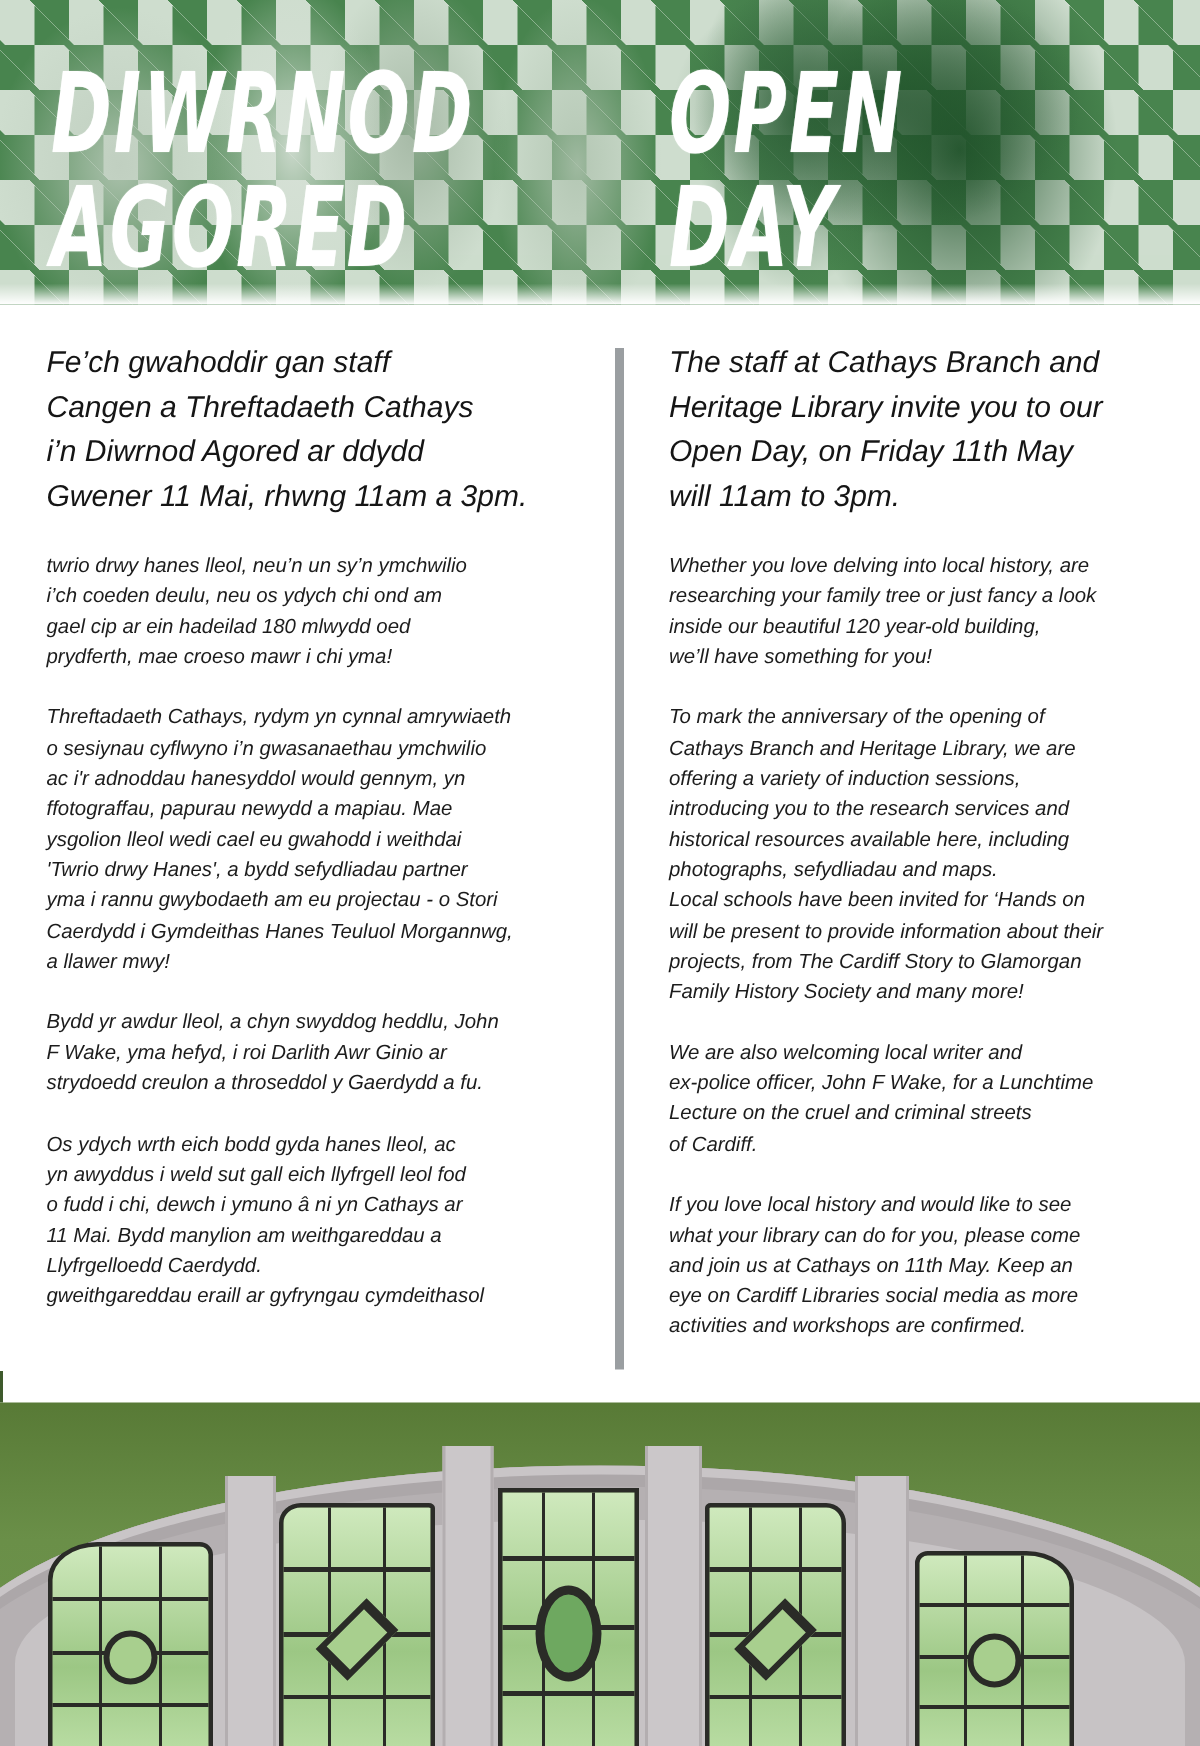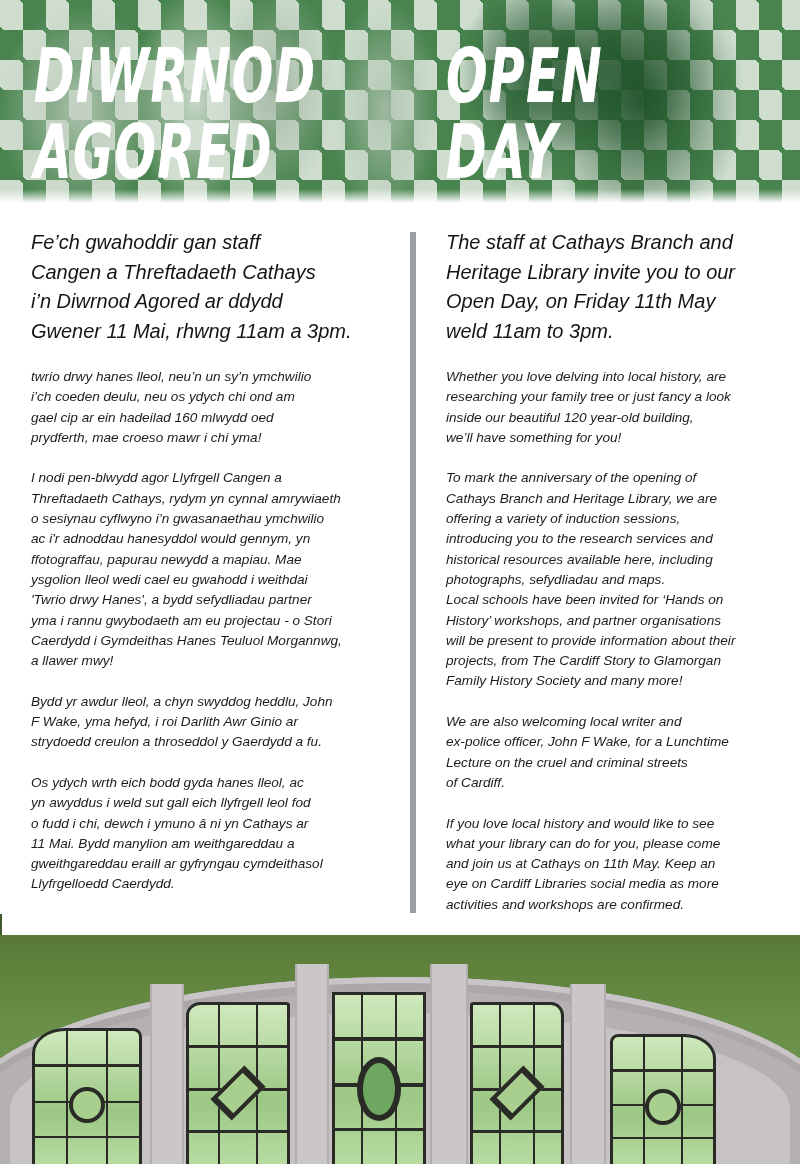--- a/index.html
+++ b/index.html
@@ -140,77 +140,75 @@
   <h2 class="lead">
     <span>Fe’ch gwahoddir gan staff</span>
     <span>Cangen a Threftadaeth Cathays</span>
     <span>i’n Diwrnod Agored ar ddydd</span>
     <span>Gwener 11 Mai, rhwng 11am a 3pm.</span>
   </h2>
   <div class="body-block">
     <p class="para">
       <span>twrio drwy hanes lleol, neu’n un sy’n ymchwilio</span>
       <span>i’ch coeden deulu, neu os ydych chi ond am</span>
-      <span>gael cip ar ein hadeilad 160 mlwydd oed</span>
+      <span>gael cip ar ein hadeilad 180 mlwydd oed</span>
       <span>prydferth, mae croeso mawr i chi yma!</span>
     </p>
     <p class="para">
-      <span>I nodi pen-blwydd agor Llyfrgell Cangen a</span>
       <span>Threftadaeth Cathays, rydym yn cynnal amrywiaeth</span>
       <span>o sesiynau cyflwyno i’n gwasanaethau ymchwilio</span>
       <span>ac i'r adnoddau hanesyddol would gennym, yn</span>
       <span>ffotograffau, papurau newydd a mapiau. Mae</span>
       <span>ysgolion lleol wedi cael eu gwahodd i weithdai</span>
       <span>'Twrio drwy Hanes', a bydd sefydliadau partner</span>
       <span>yma i rannu gwybodaeth am eu projectau - o Stori</span>
       <span>Caerdydd i Gymdeithas Hanes Teuluol Morgannwg,</span>
       <span>a llawer mwy!</span>
     </p>
     <p class="para">
       <span>Bydd yr awdur lleol, a chyn swyddog heddlu, John</span>
       <span>F Wake, yma hefyd, i roi Darlith Awr Ginio ar</span>
       <span>strydoedd creulon a throseddol y Gaerdydd a fu.</span>
     </p>
     <p class="para tight">
       <span>Os ydych wrth eich bodd gyda hanes lleol, ac</span>
       <span>yn awyddus i weld sut gall eich llyfrgell leol fod</span>
       <span>o fudd i chi, dewch i ymuno â ni yn Cathays ar</span>
       <span>11 Mai. Bydd manylion am weithgareddau a</span>
+      <span>Llyfrgelloedd Caerdydd.</span>
       <span>gweithgareddau eraill ar gyfryngau cymdeithasol</span>
-      <span>Llyfrgelloedd Caerdydd.</span>
     </p>
   </div>
 </div>
 
 <div class="divider"></div>
 <div class="left-tick"></div>
 
 <div class="col right">
   <h2 class="lead">
     <span>The staff at Cathays Branch and</span>
     <span>Heritage Library invite you to our</span>
     <span>Open Day, on Friday 11th May</span>
-    <span>weld 11am to 3pm.</span>
+    <span>will 11am to 3pm.</span>
   </h2>
   <div class="body-block">
     <p class="para">
       <span>Whether you love delving into local history, are</span>
       <span>researching your family tree or just fancy a look</span>
       <span>inside our beautiful 120 year-old building,</span>
       <span>we’ll have something for you!</span>
     </p>
     <p class="para">
       <span>To mark the anniversary of the opening of</span>
       <span>Cathays Branch and Heritage Library, we are</span>
       <span>offering a variety of induction sessions,</span>
       <span>introducing you to the research services and</span>
       <span>historical resources available here, including</span>
       <span>photographs, sefydliadau and maps.</span>
       <span>Local schools have been invited for ‘Hands on</span>
-      <span>History’ workshops, and partner organisations</span>
       <span>will be present to provide information about their</span>
       <span>projects, from The Cardiff Story to Glamorgan</span>
       <span>Family History Society and many more!</span>
     </p>
     <p class="para">
       <span>We are also welcoming local writer and</span>
       <span>ex-police officer, John F Wake, for a Lunchtime</span>
       <span>Lecture on the cruel and criminal streets</span>
       <span>of Cardiff.</span>
     </p>

